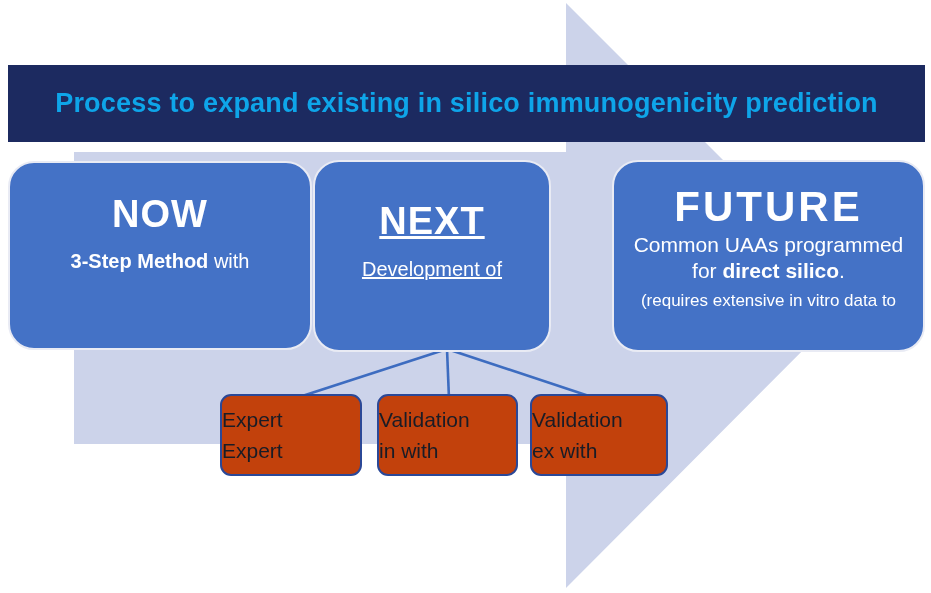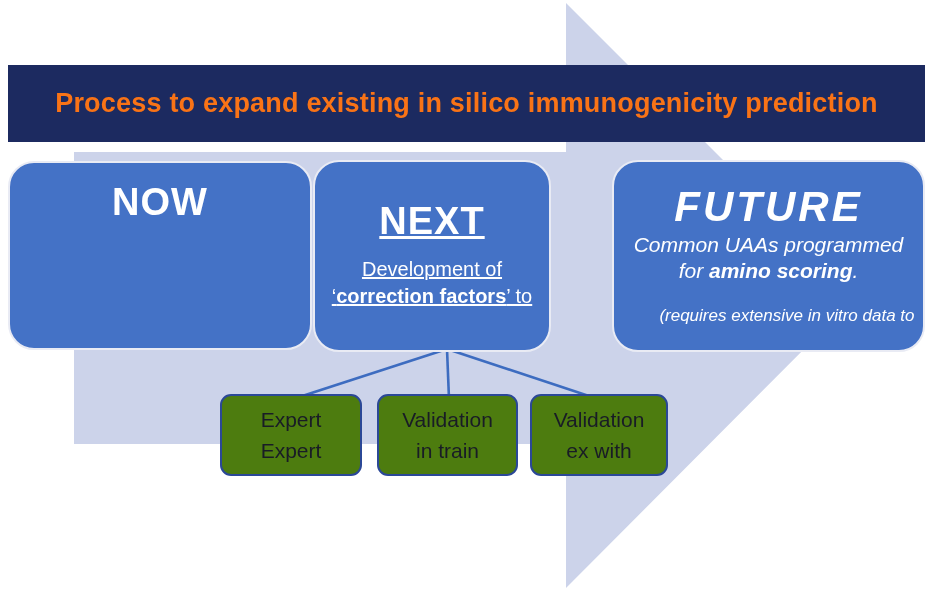--- a/index.html
+++ b/index.html
@@ -7,51 +7,51 @@
     position:relative;width:931px;height:593px;overflow:hidden;
     background:#ffffff;
     font-family:"Liberation Sans", sans-serif;
   }
   svg.layer{position:absolute;left:0;top:0;width:931px;height:593px;}
   .bg{z-index:0;}
   .connectors{z-index:1;}
 
   .title-bar{
     position:absolute;left:8px;top:65px;width:917px;height:77px;
-    background:#1C2A60;color:#f97316;z-index:2;
+    background:#1C2A60;color:#0ea5e9;z-index:2;
     display:flex;flex-direction:column;justify-content:center;align-items:center;
     font-size:27px;font-weight:bold;line-height:35px;text-align:center;
     letter-spacing:0.2px;
   }
 
   .stage{
     position:absolute;z-index:2;background:#4472C6;color:#ffffff;
     border:2px solid #E9EBF4;border-radius:26px;box-sizing:border-box;
     display:flex;flex-direction:column;align-items:center;text-align:center;
   }
   .stage .heading{font-weight:bold;font-size:38px;line-height:42px;letter-spacing:1px;}
   .stage .body{font-size:20px;line-height:26px;}
   .stage .body b{font-weight:bold;}
 
-  .stage.now{left:8px;top:161px;width:304px;height:189px;padding-top:18px;}
+  .stage.now{left:8px;top:161px;width:304px;height:189px;padding-top:30px;}
   .stage.now .body{margin-top:13px;width:244px;}
 
   .stage.next{left:313px;top:160px;width:238px;height:192px;padding-top:38px;text-decoration:underline;}
   .stage.next .body{margin-top:14px;width:236px;line-height:27px;}
 
-  .stage.future{left:612px;top:160px;width:313px;height:192px;padding-top:22px;font-style:italic;}
+  .stage.future{left:612px;top:160px;width:313px;height:192px;padding-top:22px;}
   .stage.future .heading{font-size:42px;line-height:46px;letter-spacing:3px;}
   .stage.future .body{margin-top:2px;width:272px;font-size:21px;line-height:26px;}
-  .stage.future .note{margin-top:20px;width:292px;font-size:17px;line-height:24px;text-align:right;}
+  .stage.future .note{margin-top:5px;width:292px;font-size:17px;line-height:24px;}
 
   .substep{
     position:absolute;z-index:2;top:394px;height:82px;box-sizing:border-box;
-    background:#4d7c0f;border:2px solid #2B4897;border-radius:11px;
+    background:#c2410c;border:2px solid #2B4897;border-radius:11px;
     color:#191C26;font-size:21px;line-height:31px;
-    display:flex;flex-direction:column;justify-content:center;align-items:center;
+    display:flex;flex-direction:column;justify-content:center;align-items:flex-start;
     text-align:center;
   }
   .substep.s0{left:220px;width:142px;}
   .substep.s1{left:377px;width:141px;}
   .substep.s2{left:530px;width:138px;}
 </style>
 </head>
 <body>
 
 <div class="page">
@@ -66,50 +66,50 @@
     <line x1="447" y1="349" x2="598" y2="399" stroke="#3D6CC0" stroke-width="2.6"></line>
   </svg>
 
   <header class="title-bar">
     <div>Process to expand existing in silico immunogenicity prediction</div>
   </header>
 
   <section class="stage now">
     <div class="heading">NOW</div>
     <div class="body">
+      <div><b>3-Step Method</b><span> with</span></div>
     </div>
   </section>
 
   <section class="stage next">
     <div class="heading">NEXT</div>
     <div class="body">
       <div>Development of</div>
-      <div><span>‘</span><b>correction factors</b><span>’ to</span></div>
     </div>
   </section>
 
   <section class="stage future">
     <div class="heading">FUTURE</div>
     <div class="body">
       <div>Common UAAs programmed</div>
-      <div><span>for </span><b>amino scoring</b><span>.</span></div>
+      <div><span>for </span><b>direct silico</b><span>.</span></div>
     </div>
     <div class="note">
       <div>(requires extensive in vitro data to</div>
     </div>
   </section>
 
   <div class="substep s0">
     <div>Expert</div>
     <div>Expert</div>
   </div>
 
   <div class="substep s1">
     <div>Validation</div>
-    <div>in train</div>
+    <div>in with</div>
   </div>
 
   <div class="substep s2">
     <div>Validation</div>
     <div>ex with</div>
   </div>
 
 </div>
 
 </body></html>

